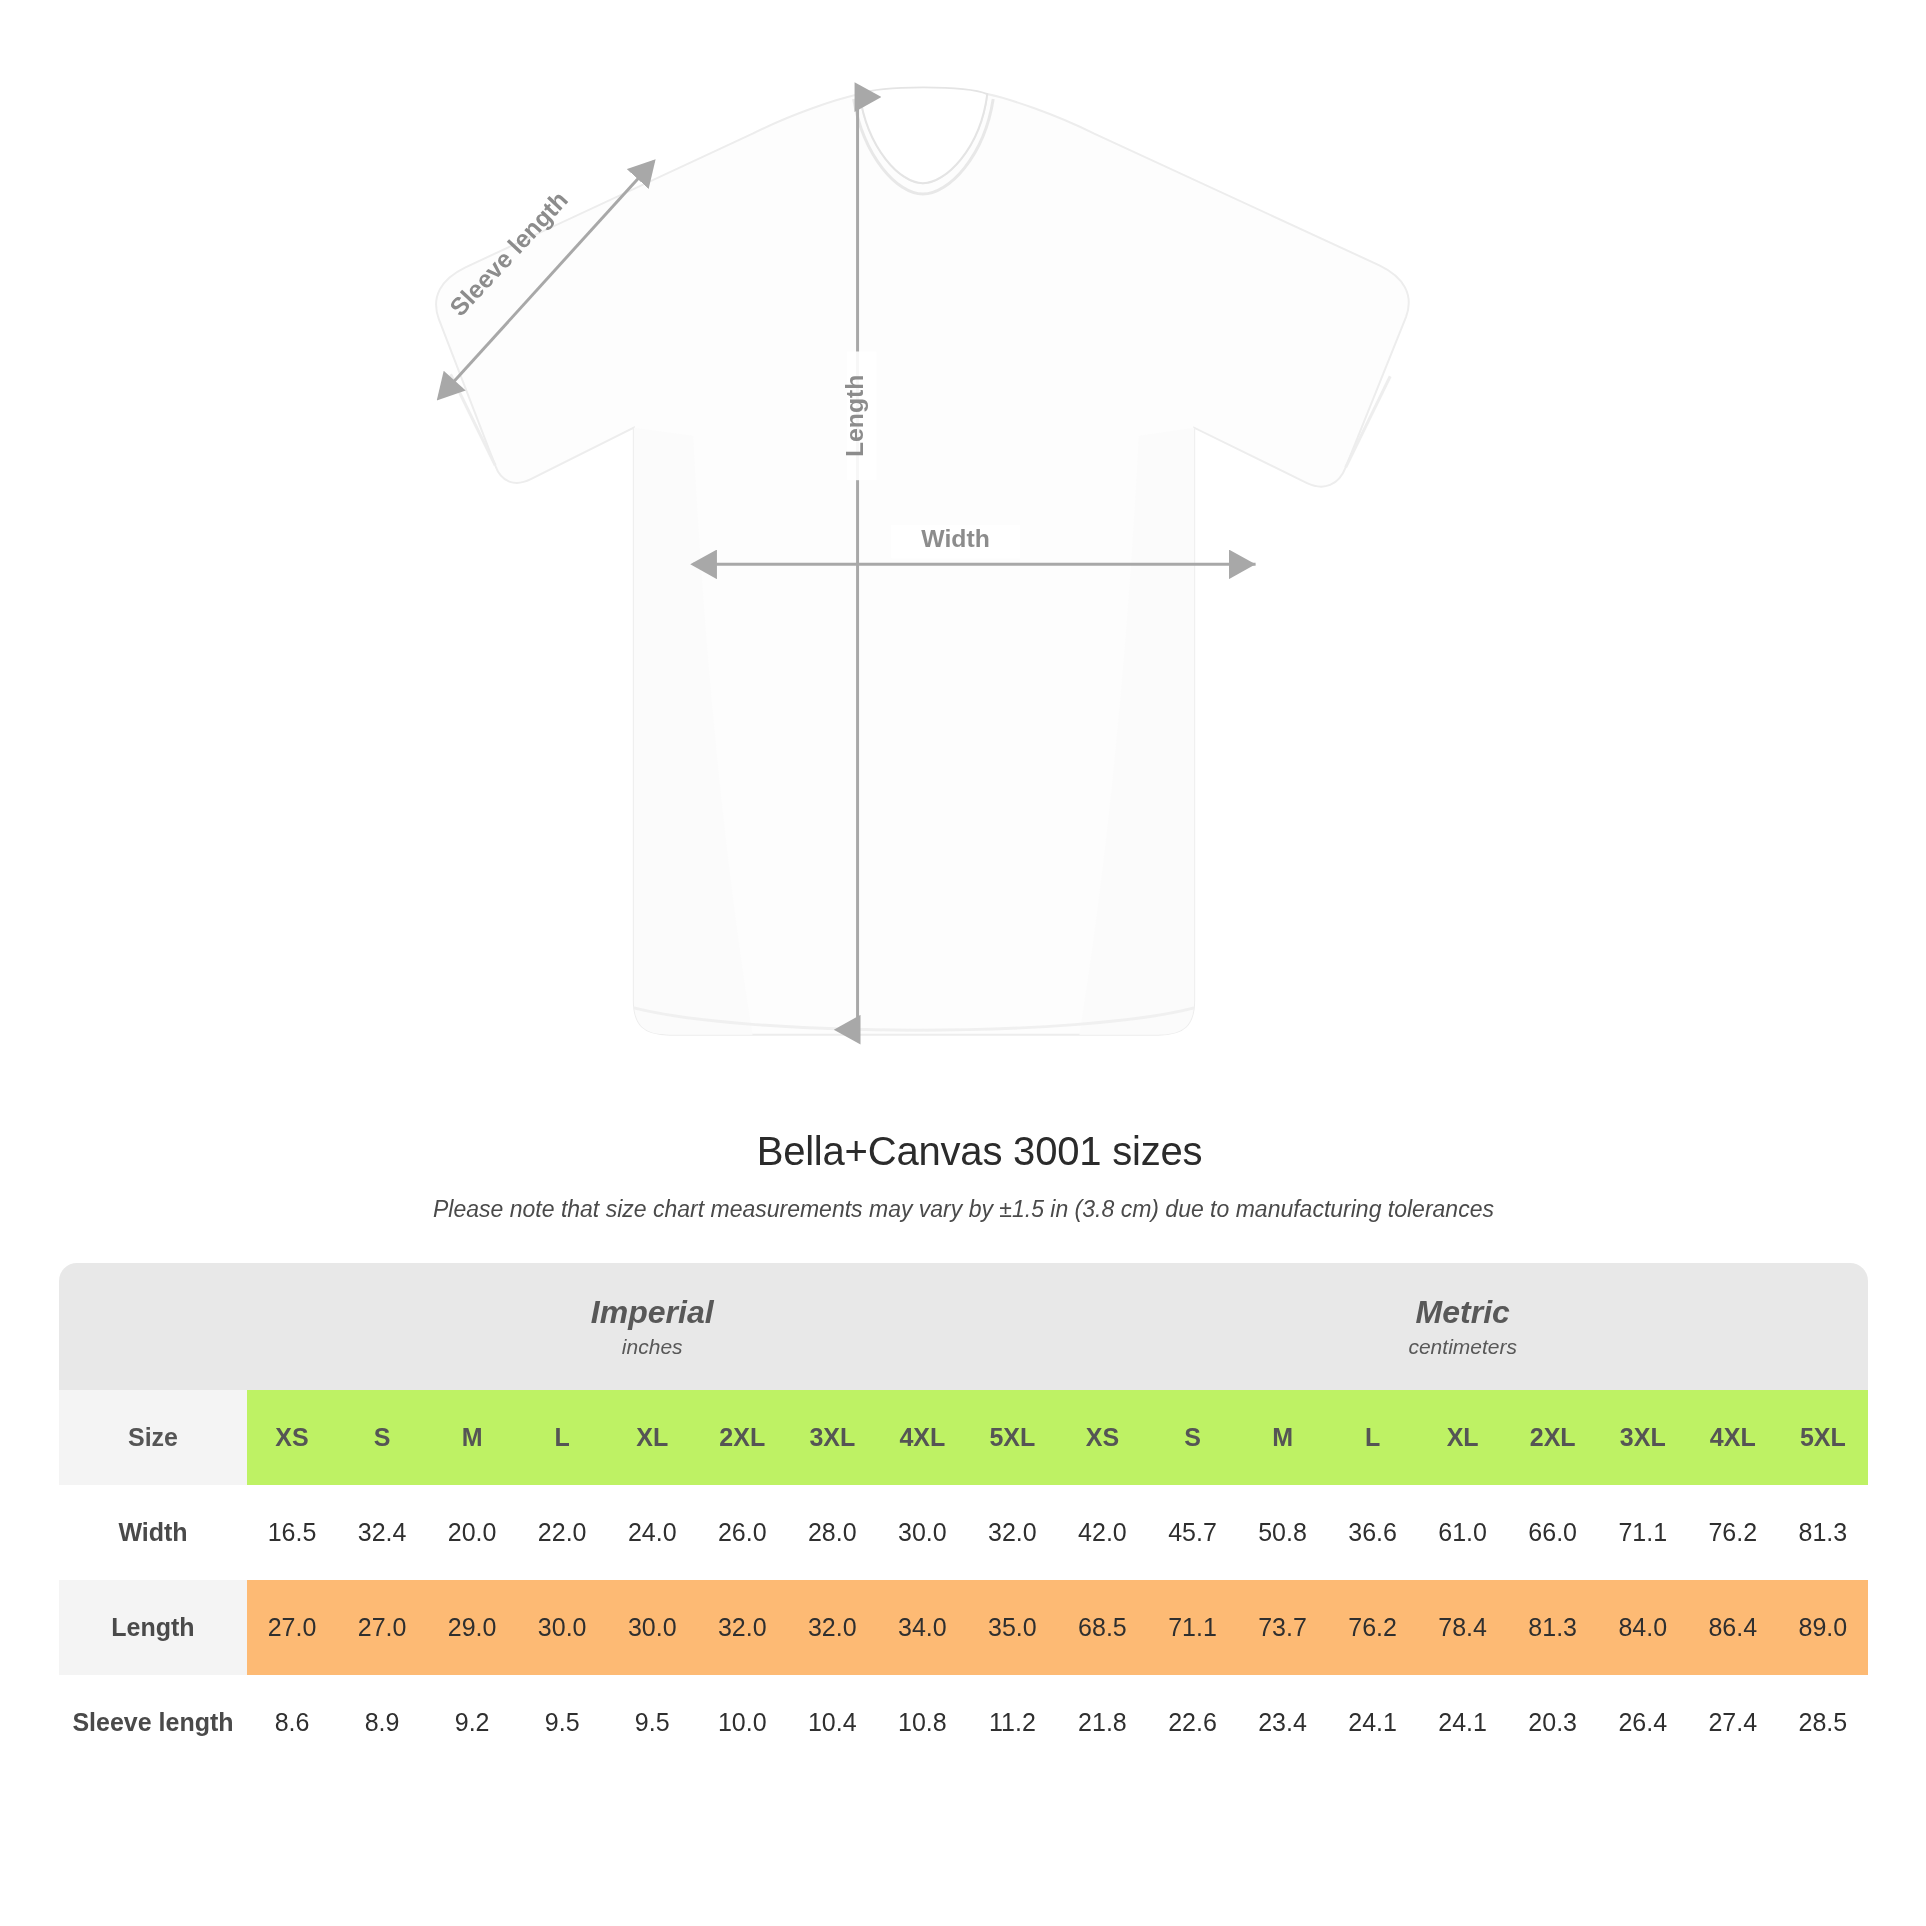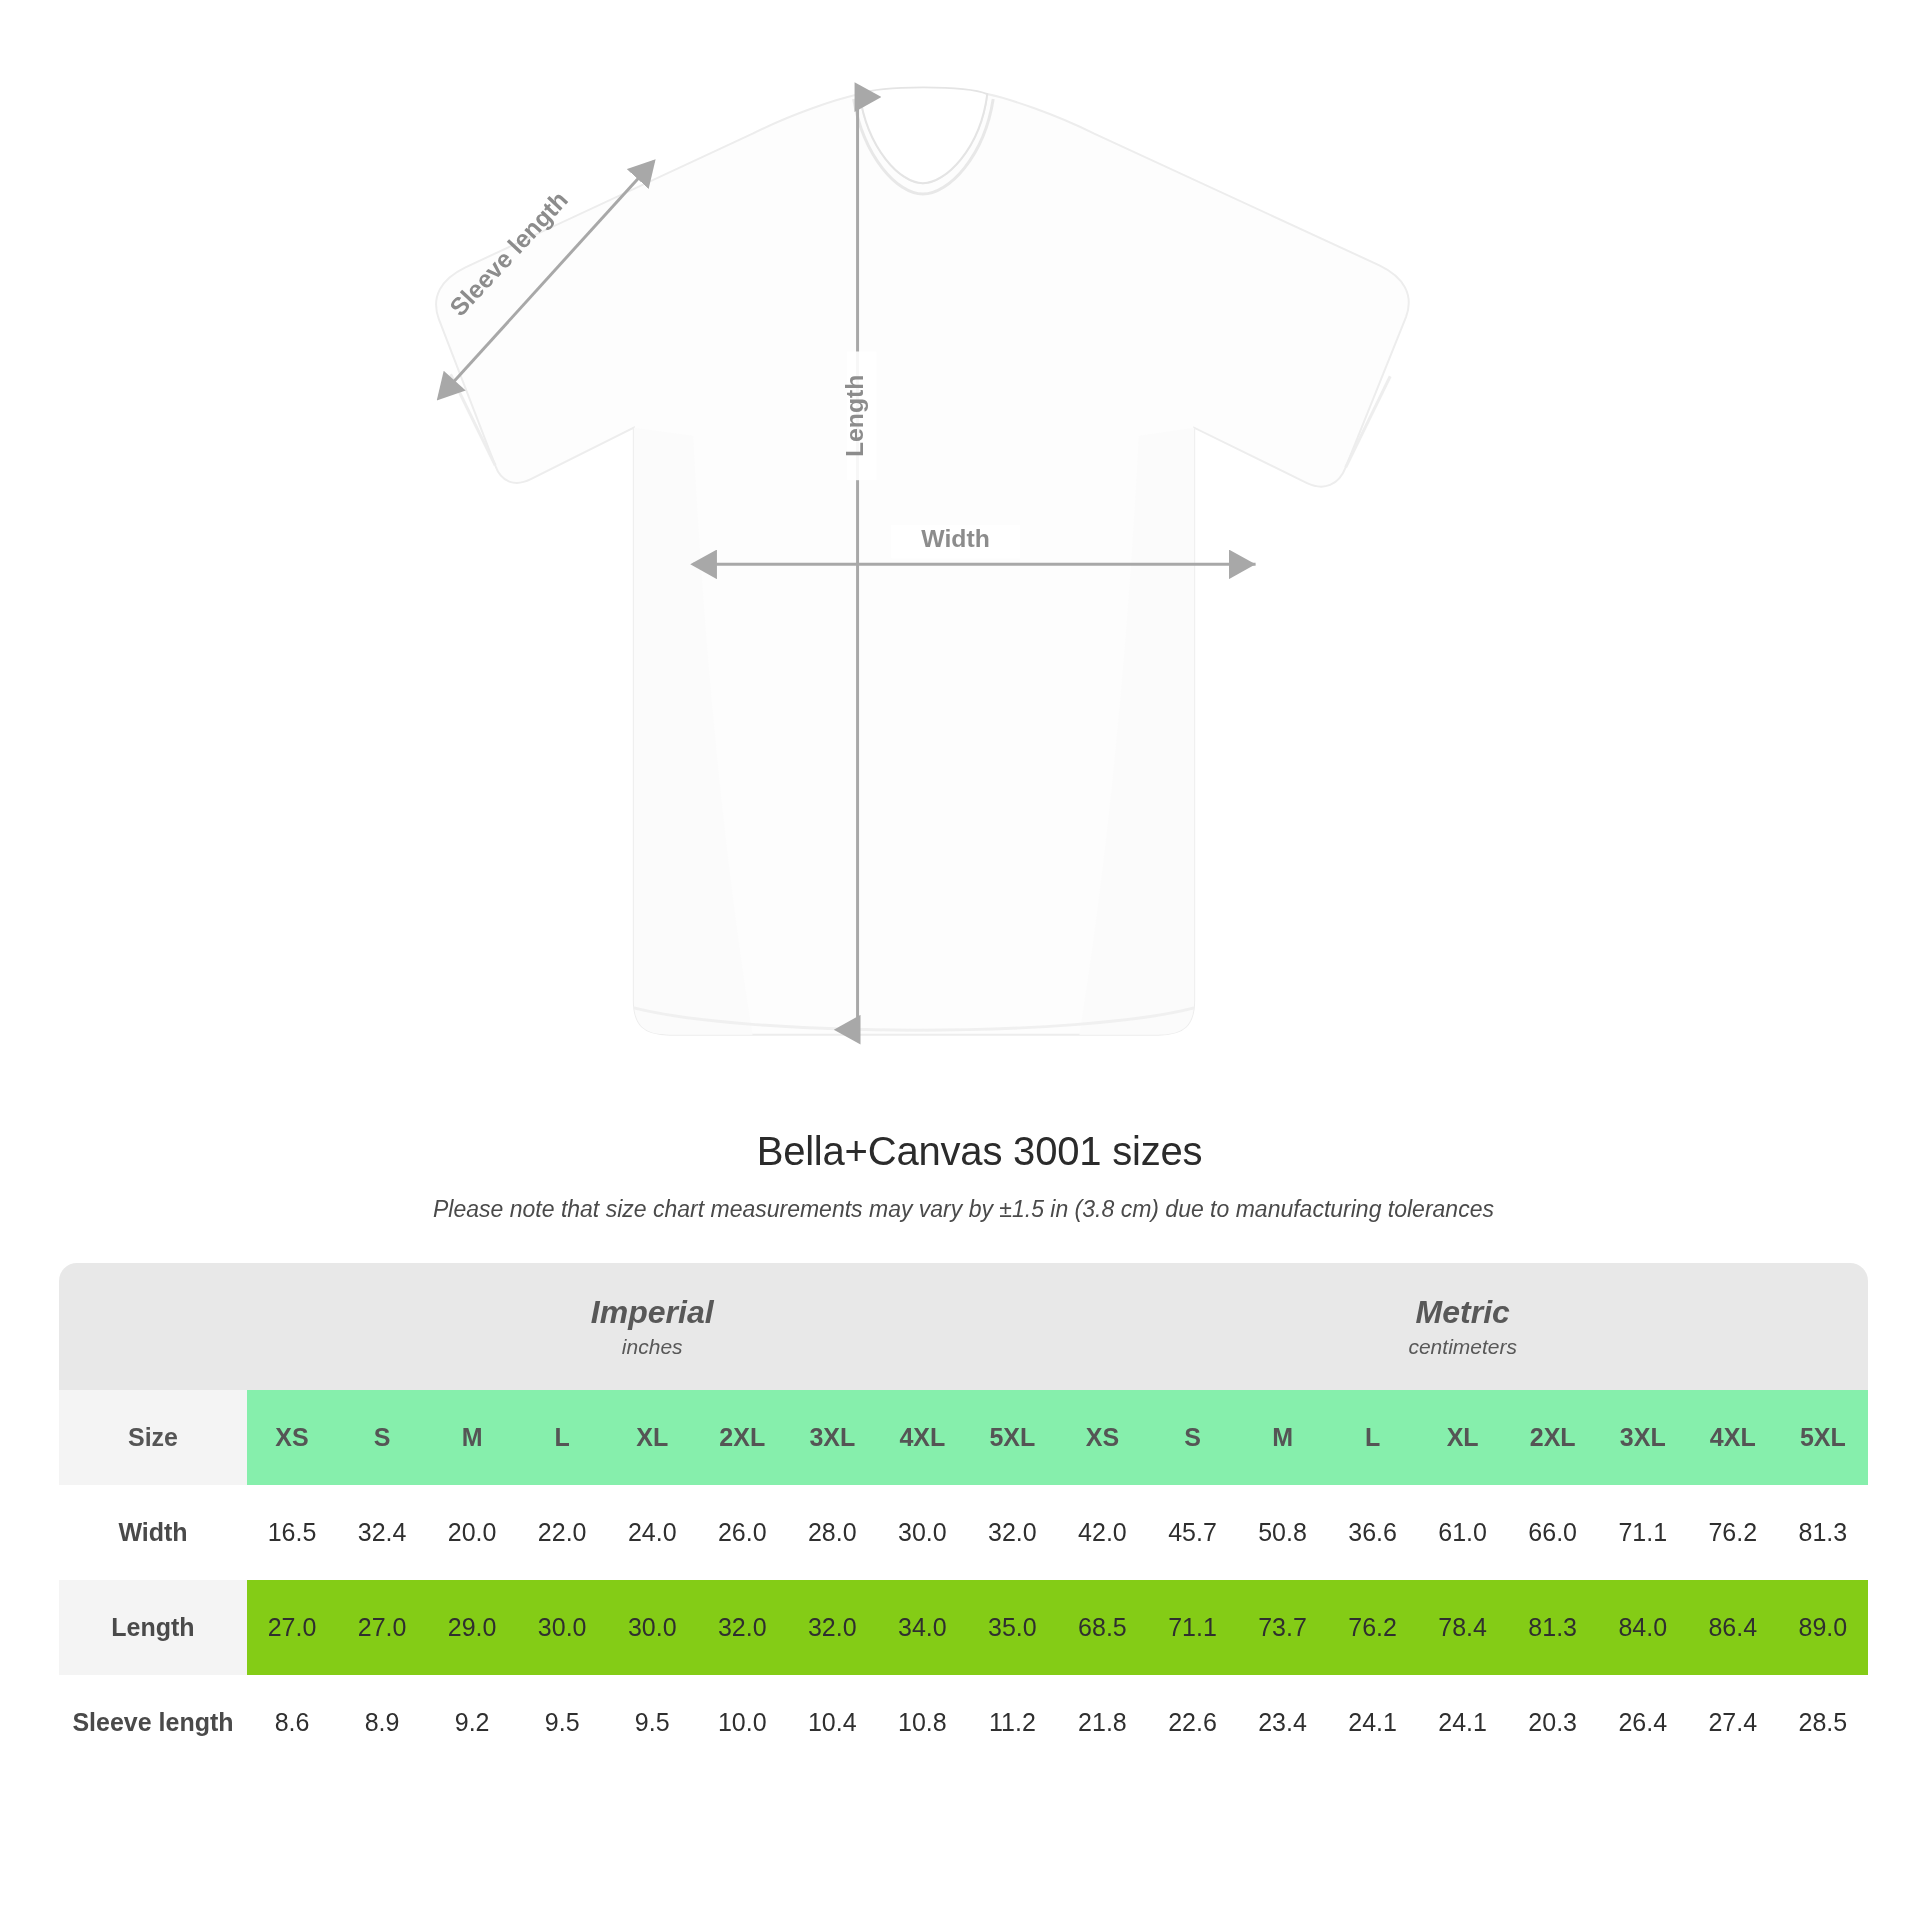--- a/index.html
+++ b/index.html
@@ -79,21 +79,21 @@
   .unit-sub {
     font-size: 21px;
     font-style: italic;
     color: #585858;
     line-height: 1.4;
   }
   .unit-blank { background: #e8e8e8 !important; }
 
   
   .size-row td {
-    background: #86efac;
+    background: #bef264;
     height: 95px;
     font-size: 25px;
     font-weight: bold;
     color: #555555;
   }
   .size-row td.rowhead {
     background: #f4f4f4;
   }
 
   .data-row td {
@@ -103,21 +103,21 @@
     background: #ffffff;
     border-left: 1px solid #ededed;
   }
   .data-row td.rowhead {
     font-weight: bold;
     color: #4a4a4a;
     border-left: none;
     background: #ffffff;
   }
   .data-row.alt td {
-    background: #84cc16;
+    background: #fdba74;
   }
   .data-row.alt td.rowhead {
     background: #f4f4f4;
   }
   .row-sep td {
     border-top: 1px solid #ededed;
   }
   .col-first { width: 188px; }
 </style>
 </head>

